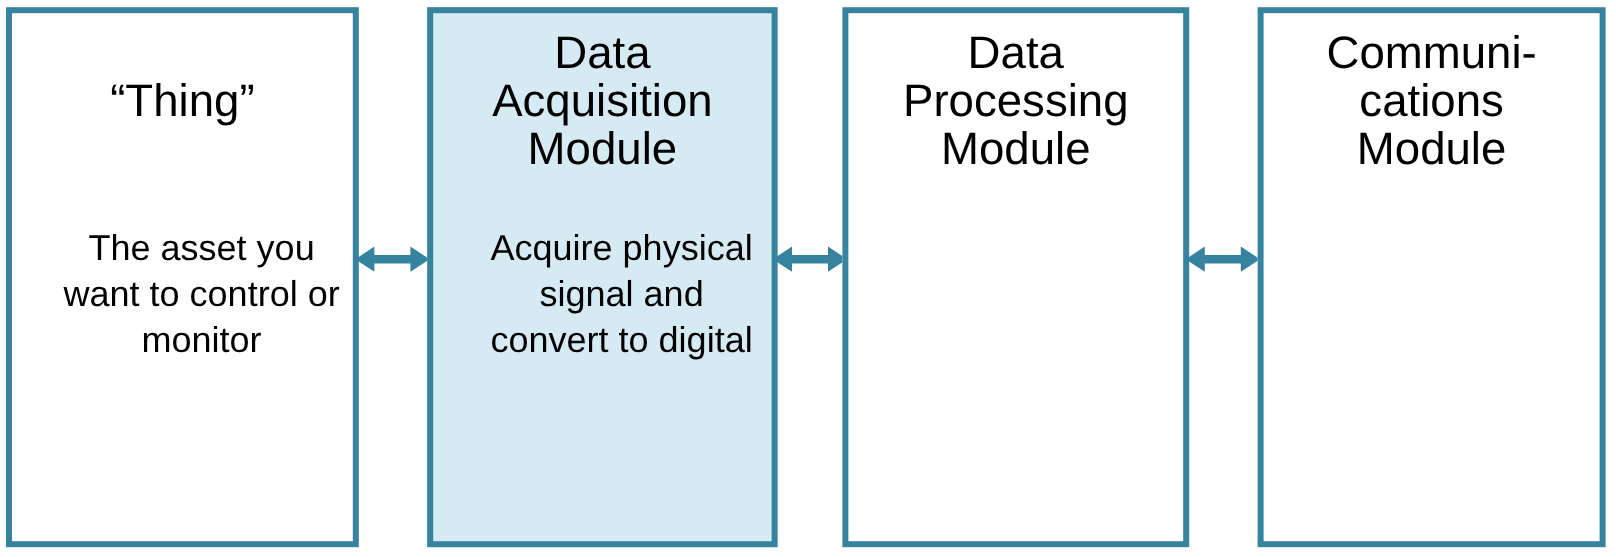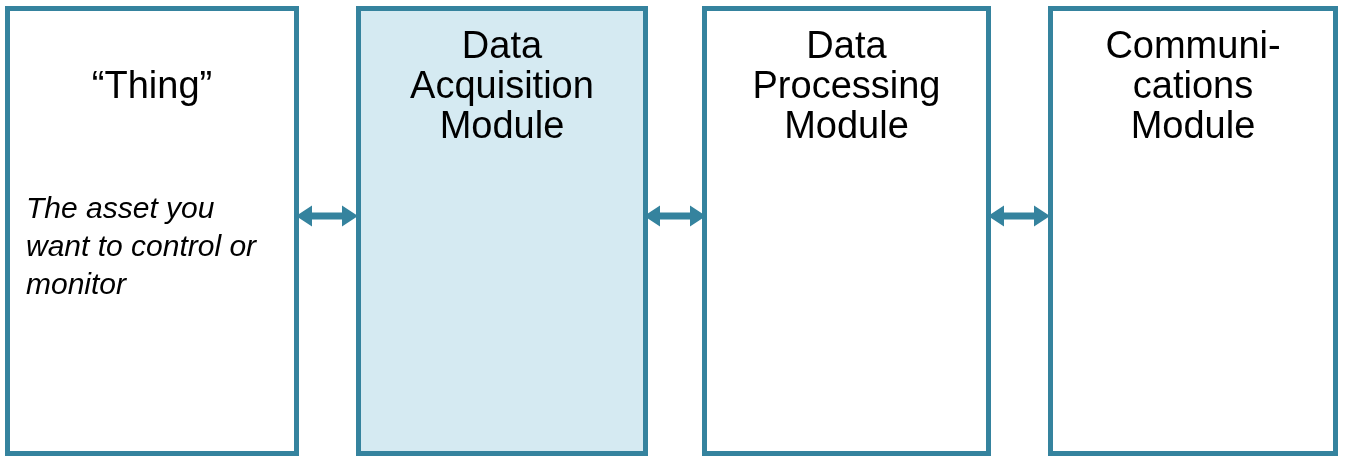--- a/index.html
+++ b/index.html
@@ -43,21 +43,21 @@
     justify-content: center;
     text-align: center;
     font-size: 38px;
     line-height: 1.05;
     white-space: pre-line;
     letter-spacing: 0;
   }
   .module-desc {
     margin-top: 28px;
     width: 100%;
-    font-style: italic;
+    text-align: center;
     font-size: 30px;
     line-height: 1.26;
     white-space: pre-line;
     margin-left: 32px;
   }
   .connector {
     position: absolute;
     top: 201px;
     width: 64px;
     height: 30px;
@@ -82,20 +82,23 @@
   <div class="connector a0">
     <svg viewBox="0 0 64 30" xmlns="http://www.w3.org/2000/svg" aria-hidden="true">
       <polygon style="fill: var(--c-arrow, #35839E);" points="1,15 17,4.5 17,11.5 47,11.5 47,4.5 63,15 47,25.5 47,18.5 17,18.5 17,25.5"></polygon>
     </svg>
   </div>
 
   <div class="module m1 highlighted">
     <div class="module-title">Data
 Acquisition
 Module</div>
+    <div class="module-desc">Acquire physical
+signal and
+convert to digital</div>
   </div>
 
   <div class="connector a1">
     <svg viewBox="0 0 64 30" xmlns="http://www.w3.org/2000/svg" aria-hidden="true">
       <polygon style="fill: var(--c-arrow, #35839E);" points="1,15 17,4.5 17,11.5 47,11.5 47,4.5 63,15 47,25.5 47,18.5 17,18.5 17,25.5"></polygon>
     </svg>
   </div>
 
   <div class="module m2">
     <div class="module-title">Data

